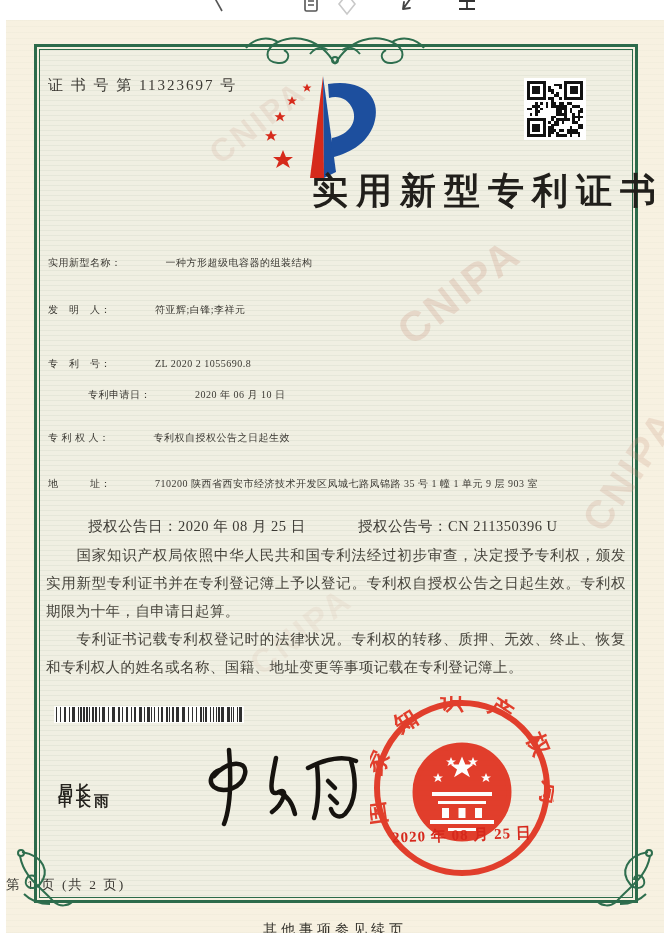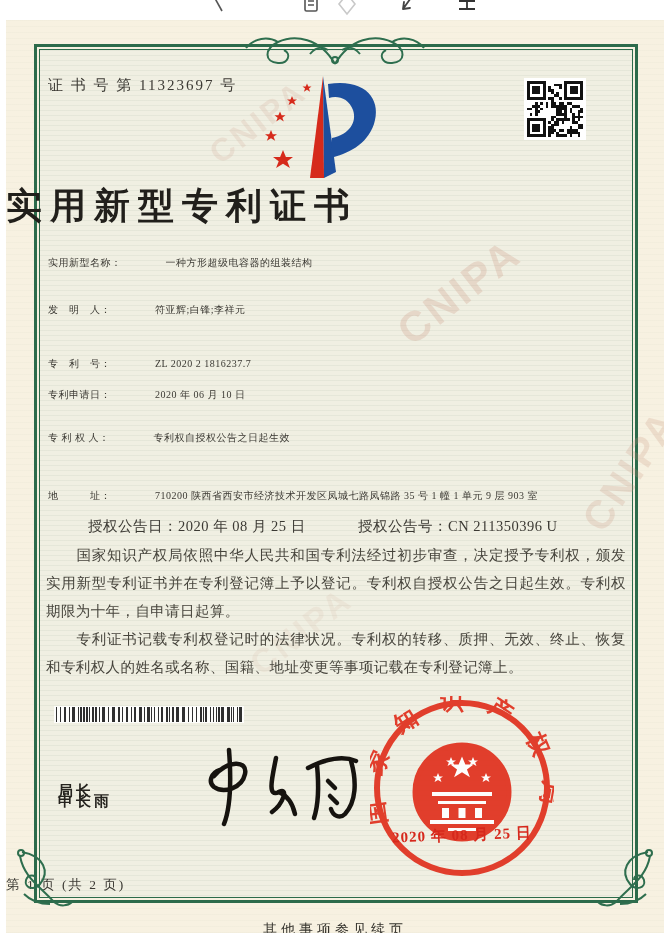--- a/index.html
+++ b/index.html
@@ -31,27 +31,27 @@
   .orn-top{position:absolute;left:234px;top:10px;width:190px;height:40px;z-index:3;}
   .orn-corner{position:absolute;width:60px;height:64px;z-index:3;}
   .orn-corner.left{left:8px;top:826px;}
   .orn-corner.right{left:590px;top:826px;transform:scaleX(-1);}
   
   .cert-no{position:absolute;left:42px;top:56px;font-size:15px;letter-spacing:2px;color:#3c3a34;z-index:2;}
   .logo{position:absolute;left:244px;top:52px;width:150px;height:118px;z-index:2;}
   .qr{position:absolute;left:518px;top:58px;width:56px;height:56px;background:#fff;padding:3px;z-index:2;}
   .qr svg{width:100%;height:100%;display:block;}
   .title{
-    position:absolute;left:0;right:0;top:147px;text-align:left;
-    font-size:36px;font-weight:700;letter-spacing:8px;color:#211f1b;z-index:2;margin-top:15px;
+    position:absolute;left:0;right:0;top:147px;text-align:right;
+    font-size:36px;font-weight:700;letter-spacing:8px;color:#211f1b;z-index:2;
   }
   .row{position:absolute;left:42px;width:574px;display:flex;font-size:10px;color:#3b3933;letter-spacing:.5px;z-index:2;line-height:24px;gap:44px;}
   .row .lbl{white-space:pre;flex:0 0 auto;}
   .row .val{flex:0 1 auto;max-width:452px;}
-  .r1{top:231px;} .r2{top:278px;} .r3{top:332px;} .r4{top:363px;} .r5{top:406px;} .r6{top:464px;align-items:flex-end;}
+  .r1{top:231px;} .r2{top:278px;} .r3{top:332px;} .r4{top:363px;margin-left:40px;} .r5{top:406px;} .r6{top:452px;align-items:flex-end;}
   .grant{position:absolute;top:497px;font-size:14.5px;color:#3b3933;letter-spacing:.5px;z-index:2;}
   .grant.gleft{left:42px;margin-left:40px;} .grant.gright{left:352px;}
   .paras{position:absolute;left:40px;top:521px;width:580px;z-index:2;color:#46443c;}
   .paras p{margin:0;font-size:14.5px;line-height:28px;text-align:justify;text-indent:2.1em;letter-spacing:.4px;}
   .barcode{position:absolute;left:48px;top:686px;width:190px;height:17px;background:#fdfdfb;z-index:2;}
   .barcode svg{width:100%;height:100%;display:block;}
   .director{position:absolute;left:52px;z-index:2;font-family:"Liberation Sans","DejaVu Sans",sans-serif;
     font-weight:700;color:#26241f;font-size:15px;letter-spacing:3px;}
   .dir1{top:746px;margin-top:16px;} .dir2{top:772px;}
   .signature{position:absolute;left:178px;top:716px;width:180px;height:104px;z-index:2;}
@@ -296,21 +296,21 @@
   <div class="row r1">
     <span class="lbl">实用新型名称：</span>
     <span class="val">一种方形超级电容器的组装结构</span>
   </div>
   <div class="row r2">
     <span class="lbl">发　明　人：</span>
     <span class="val">符亚辉;白锋;李祥元</span>
   </div>
   <div class="row r3">
     <span class="lbl">专　利　号：</span>
-    <span class="val">ZL 2020 2 1816237.7</span>
+    <span class="val">ZL 2020 2 1055690.8</span>
   </div>
   <div class="row r4">
     <span class="lbl">专利申请日：</span>
     <span class="val">2020 年 06 月 10 日</span>
   </div>
   <div class="row r5">
     <span class="lbl">专 利 权 人：</span>
     <span class="val">专利权自授权公告之日起生效</span>
   </div>
   <div class="row r6">

